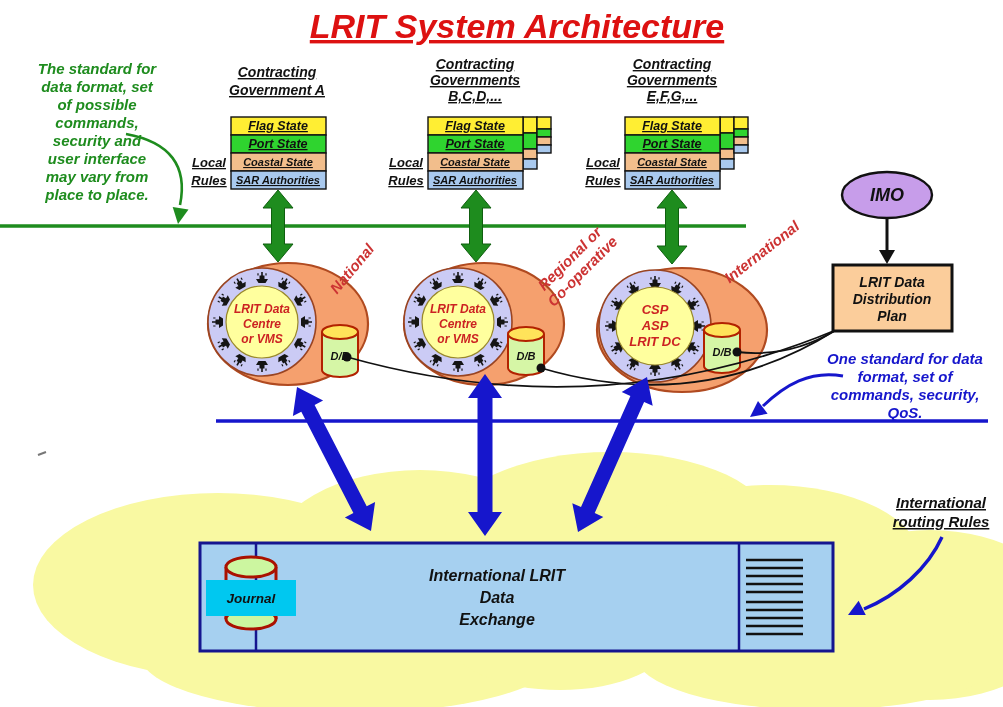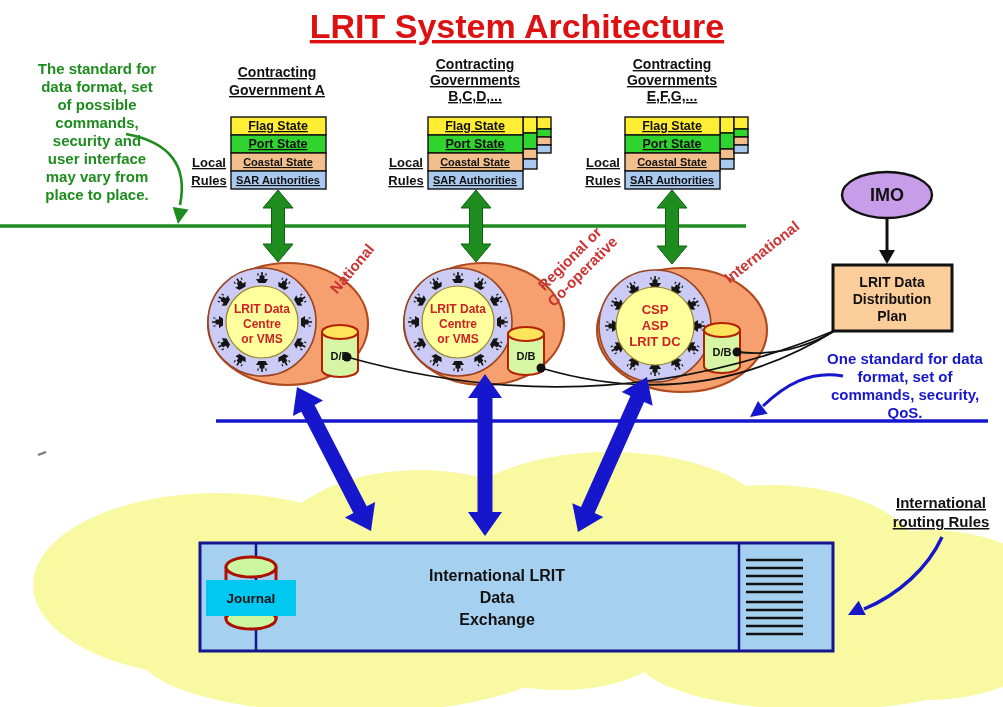--- a/index.html
+++ b/index.html
@@ -1,16 +1,16 @@
 <!DOCTYPE html>
 <html><head>
 <meta charset="utf-8">
 <style>
   html,body{margin:0;padding:0;background:#fff;}
-  #stage{position:relative;width:1003px;height:707px;background:#fff;overflow:hidden;}
+  #stage{position:relative;width:1003px;height:707px;background:#fff;overflow:hidden;font-style:italic;}
   svg{font-family:"Liberation Sans","DejaVu Sans",sans-serif;}
   text{font-weight:bold;}
   .u{text-decoration:underline;}
   .blk{fill:#111111;}
   .red{fill:#DD1111;}
   .scope{fill:#CC3333;}
   .grn{fill:#1E8C1E;}
   .blu{fill:#1616CC;}
   .ctr{fill:#CC2222;}
   .f-flag{fill:#FFEE33;stroke:#111;stroke-width:1.4;}

